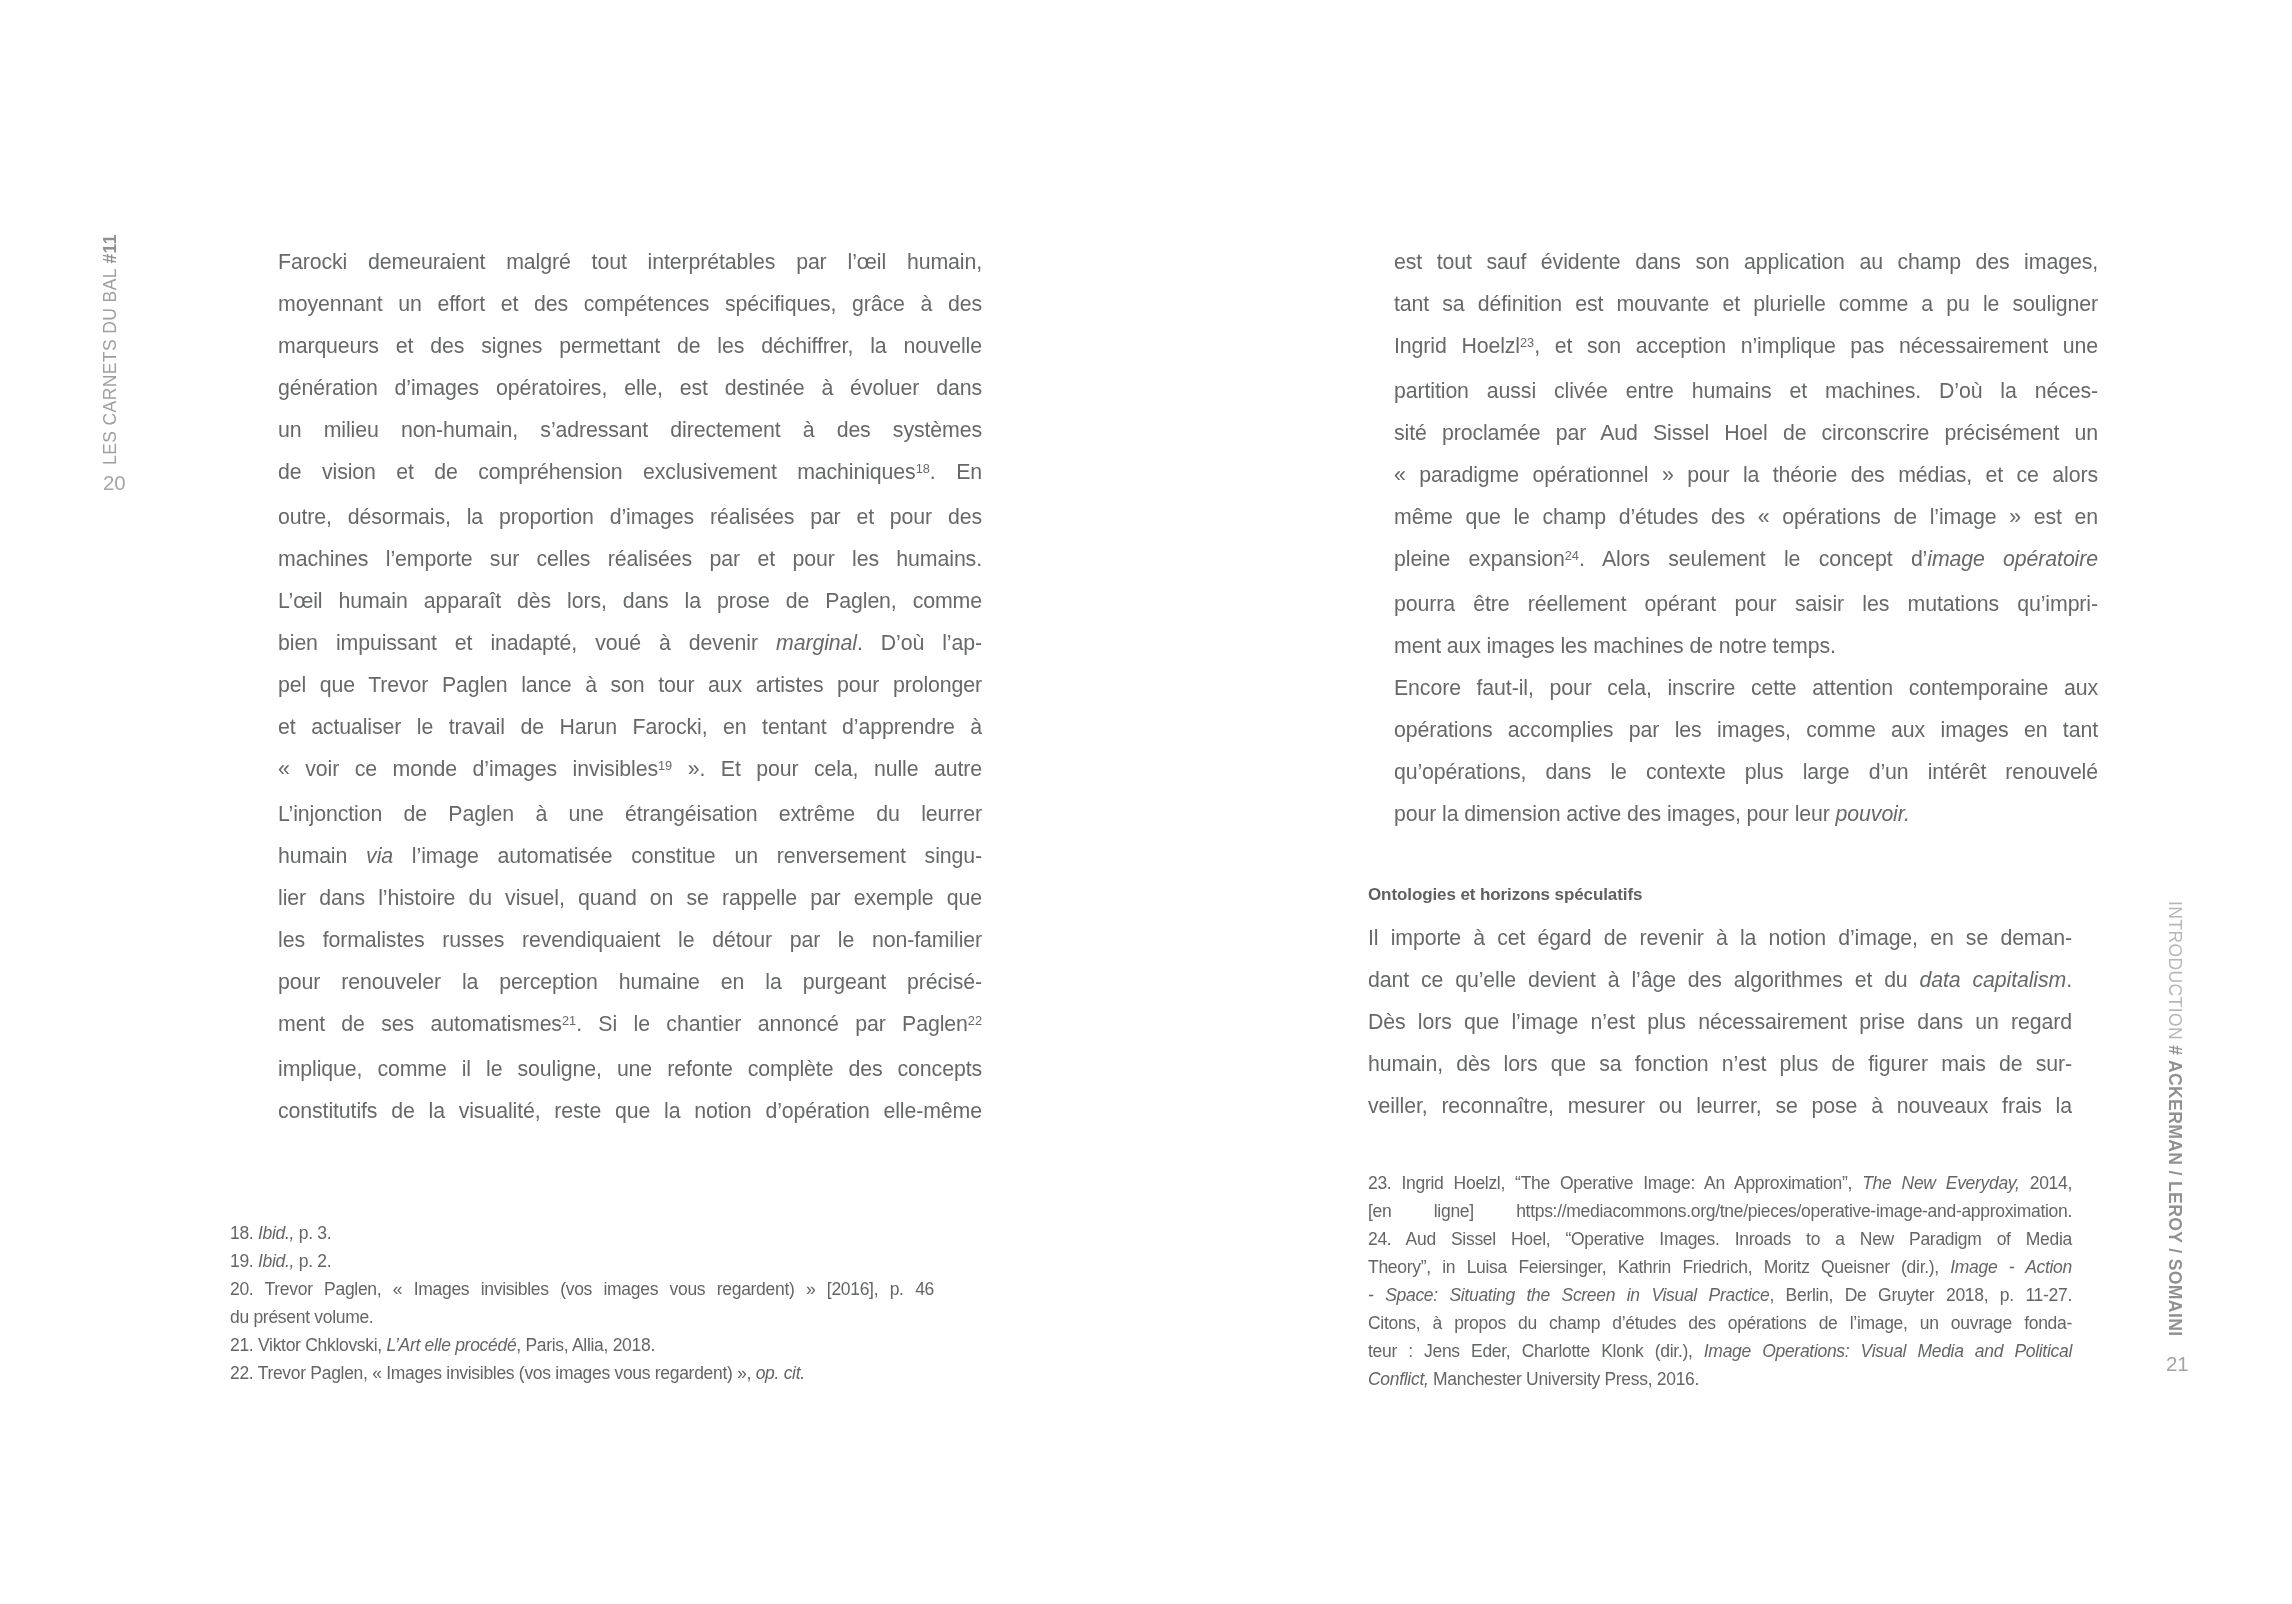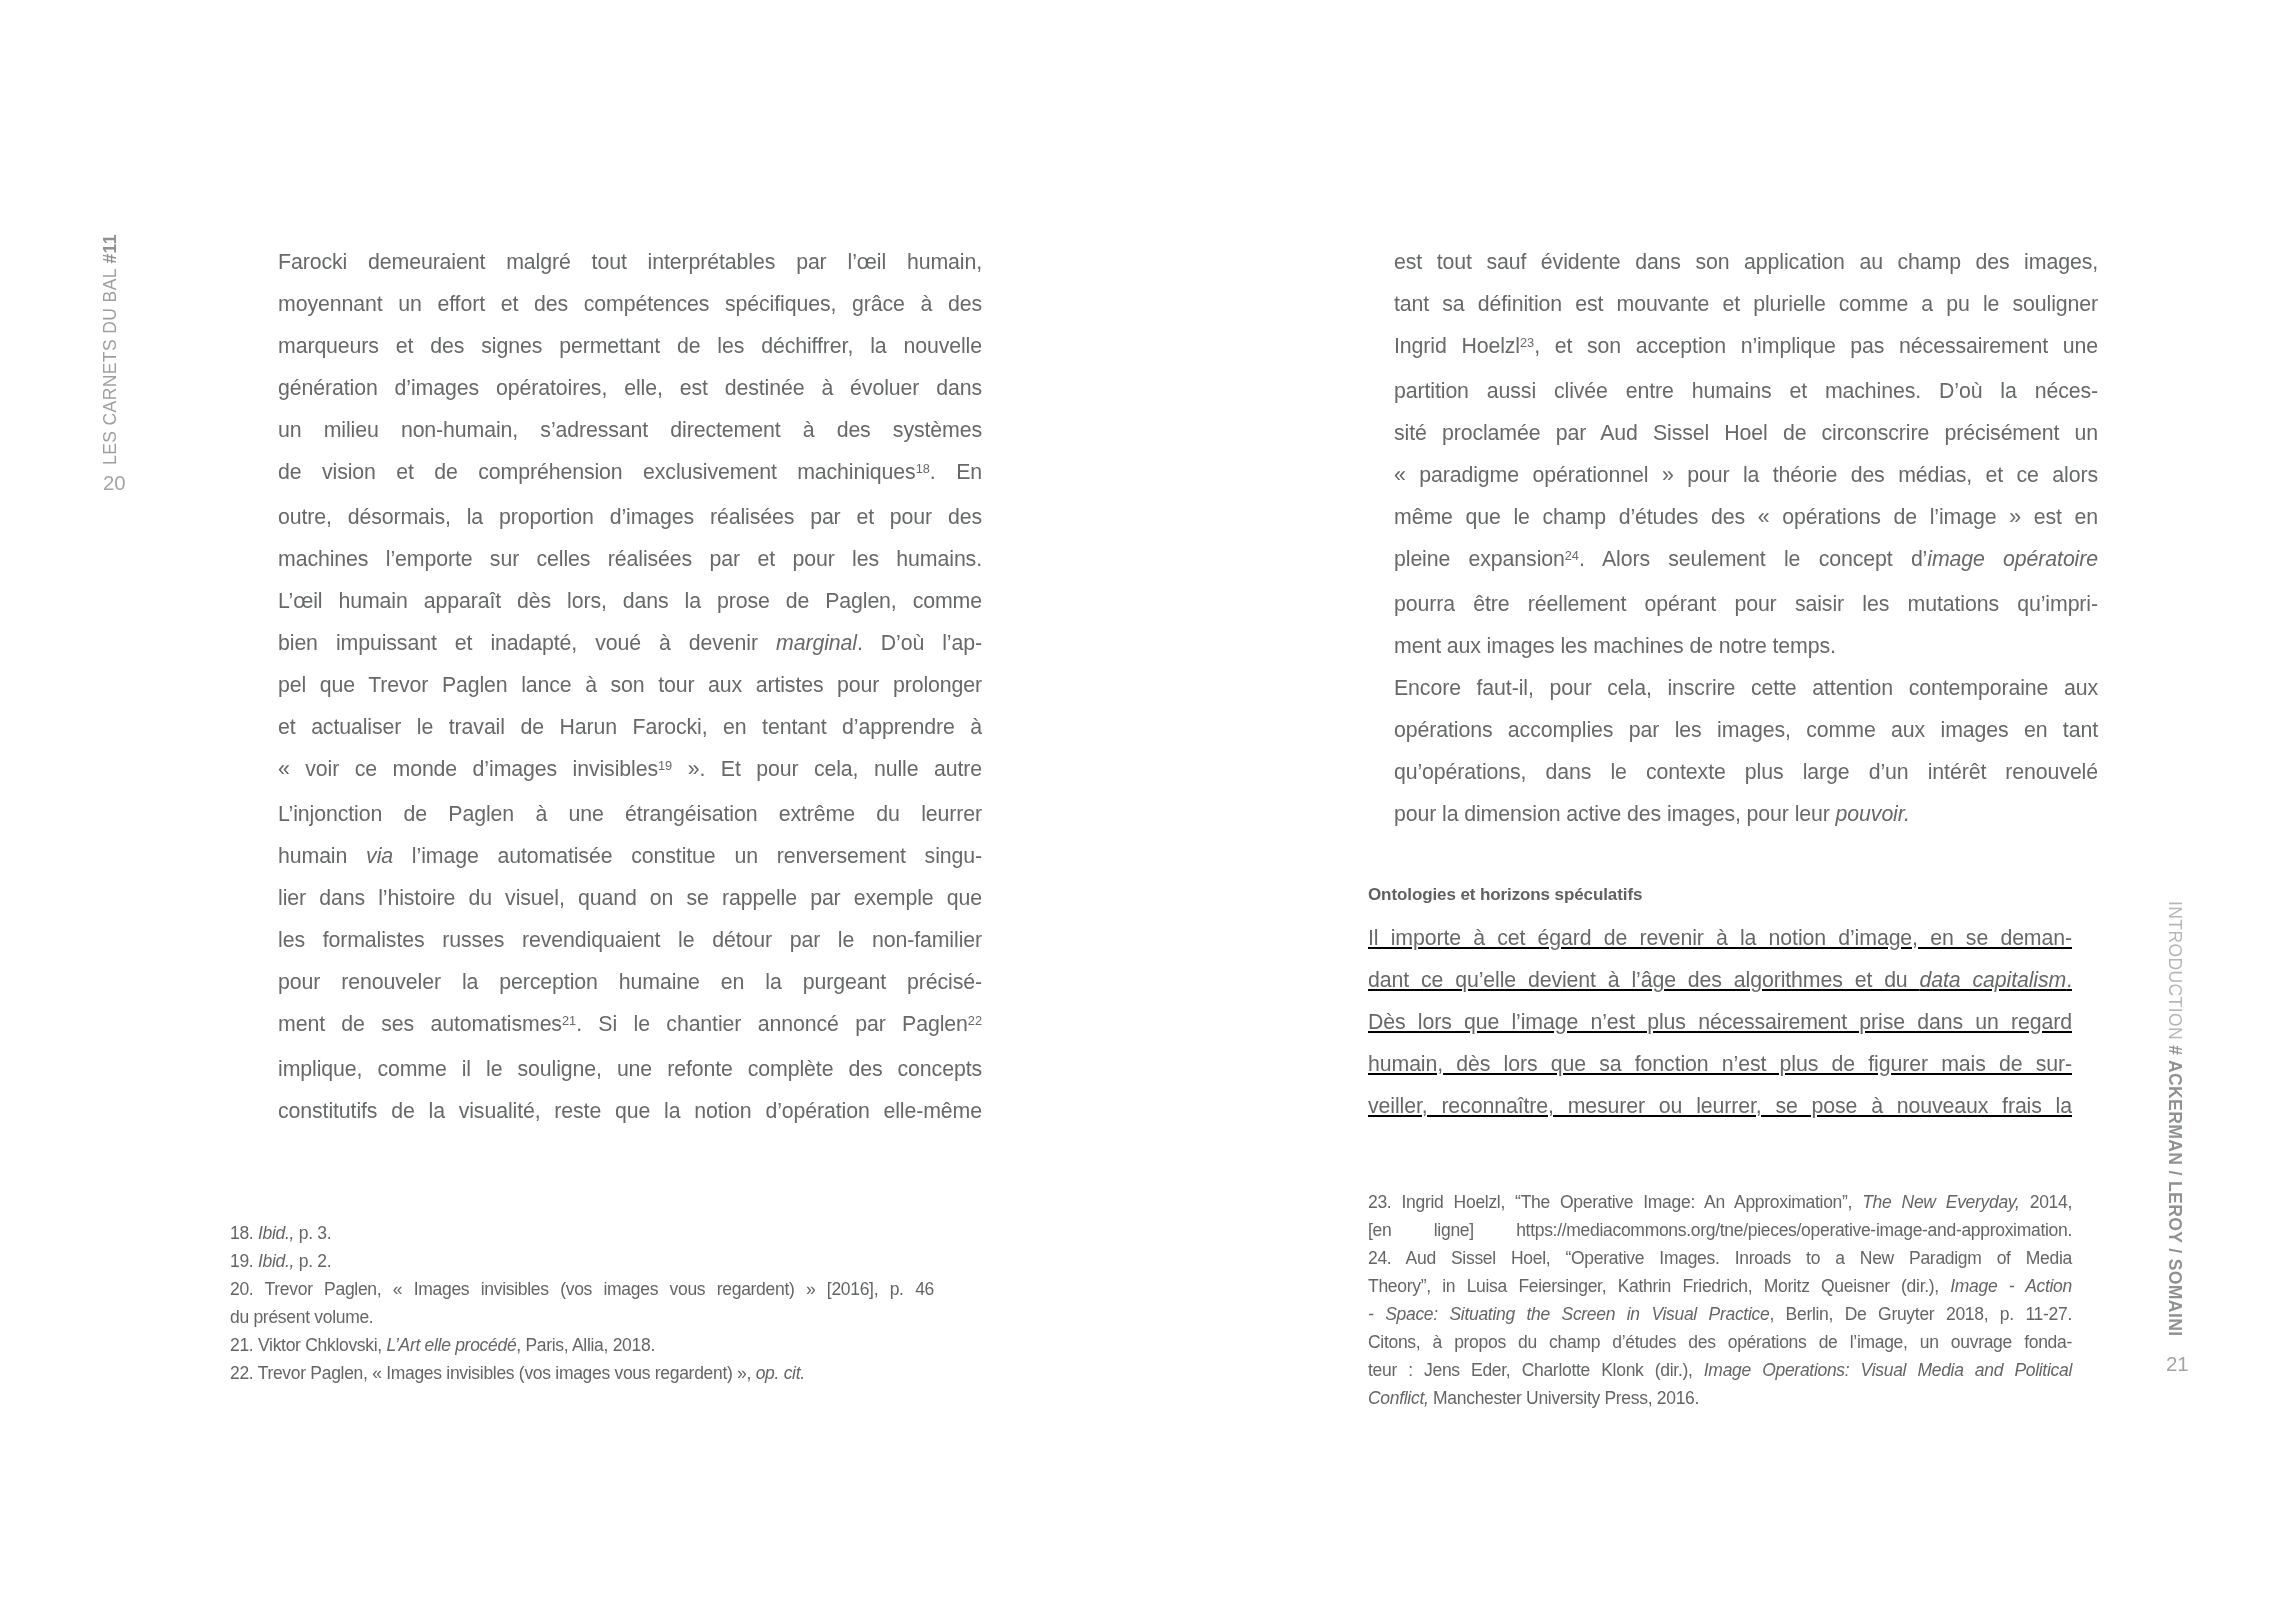--- a/index.html
+++ b/index.html
@@ -18,23 +18,23 @@
   .el { text-align: left; text-align-last: left; }
   sup { font-size: 60%; vertical-align: baseline; position: relative; top: -0.45em; letter-spacing: 0; }
   i { font-style: italic; }
   #left-body   { left: 230px;  top: 241px; margin-left: 48px; }
   #right-body1 { left: 1368px; top: 241px; margin-left: 26px; }
   #right-heading {
     position: absolute; left: 1368px; top: 874px; width: 704px;
     font-size: 17px; line-height: 42px; font-weight: 700; color: #5e6062;
     letter-spacing: -0.1px;
   }
-  #right-body2 { left: 1368px; top: 917px; text-decoration: underline; }
+  #right-body2 { left: 1368px; top: 917px; }
   #left-fn  { left: 230px;  top: 1219px; }
-  #right-fn { left: 1368px; top: 1169px; margin-top: 19px; }
+  #right-fn { left: 1368px; top: 1169px; }
   
   .vtext {
     position: absolute;
     writing-mode: vertical-rl;
     white-space: nowrap;
     font-size: 17.5px;
     letter-spacing: 0.4px;
   }
   .vtext-left  { left: 100px;  top: 228px; height: 237px; transform: rotate(180deg); }
   .vtext-right { left: 2164px; top: 901px; height: 456px; }

